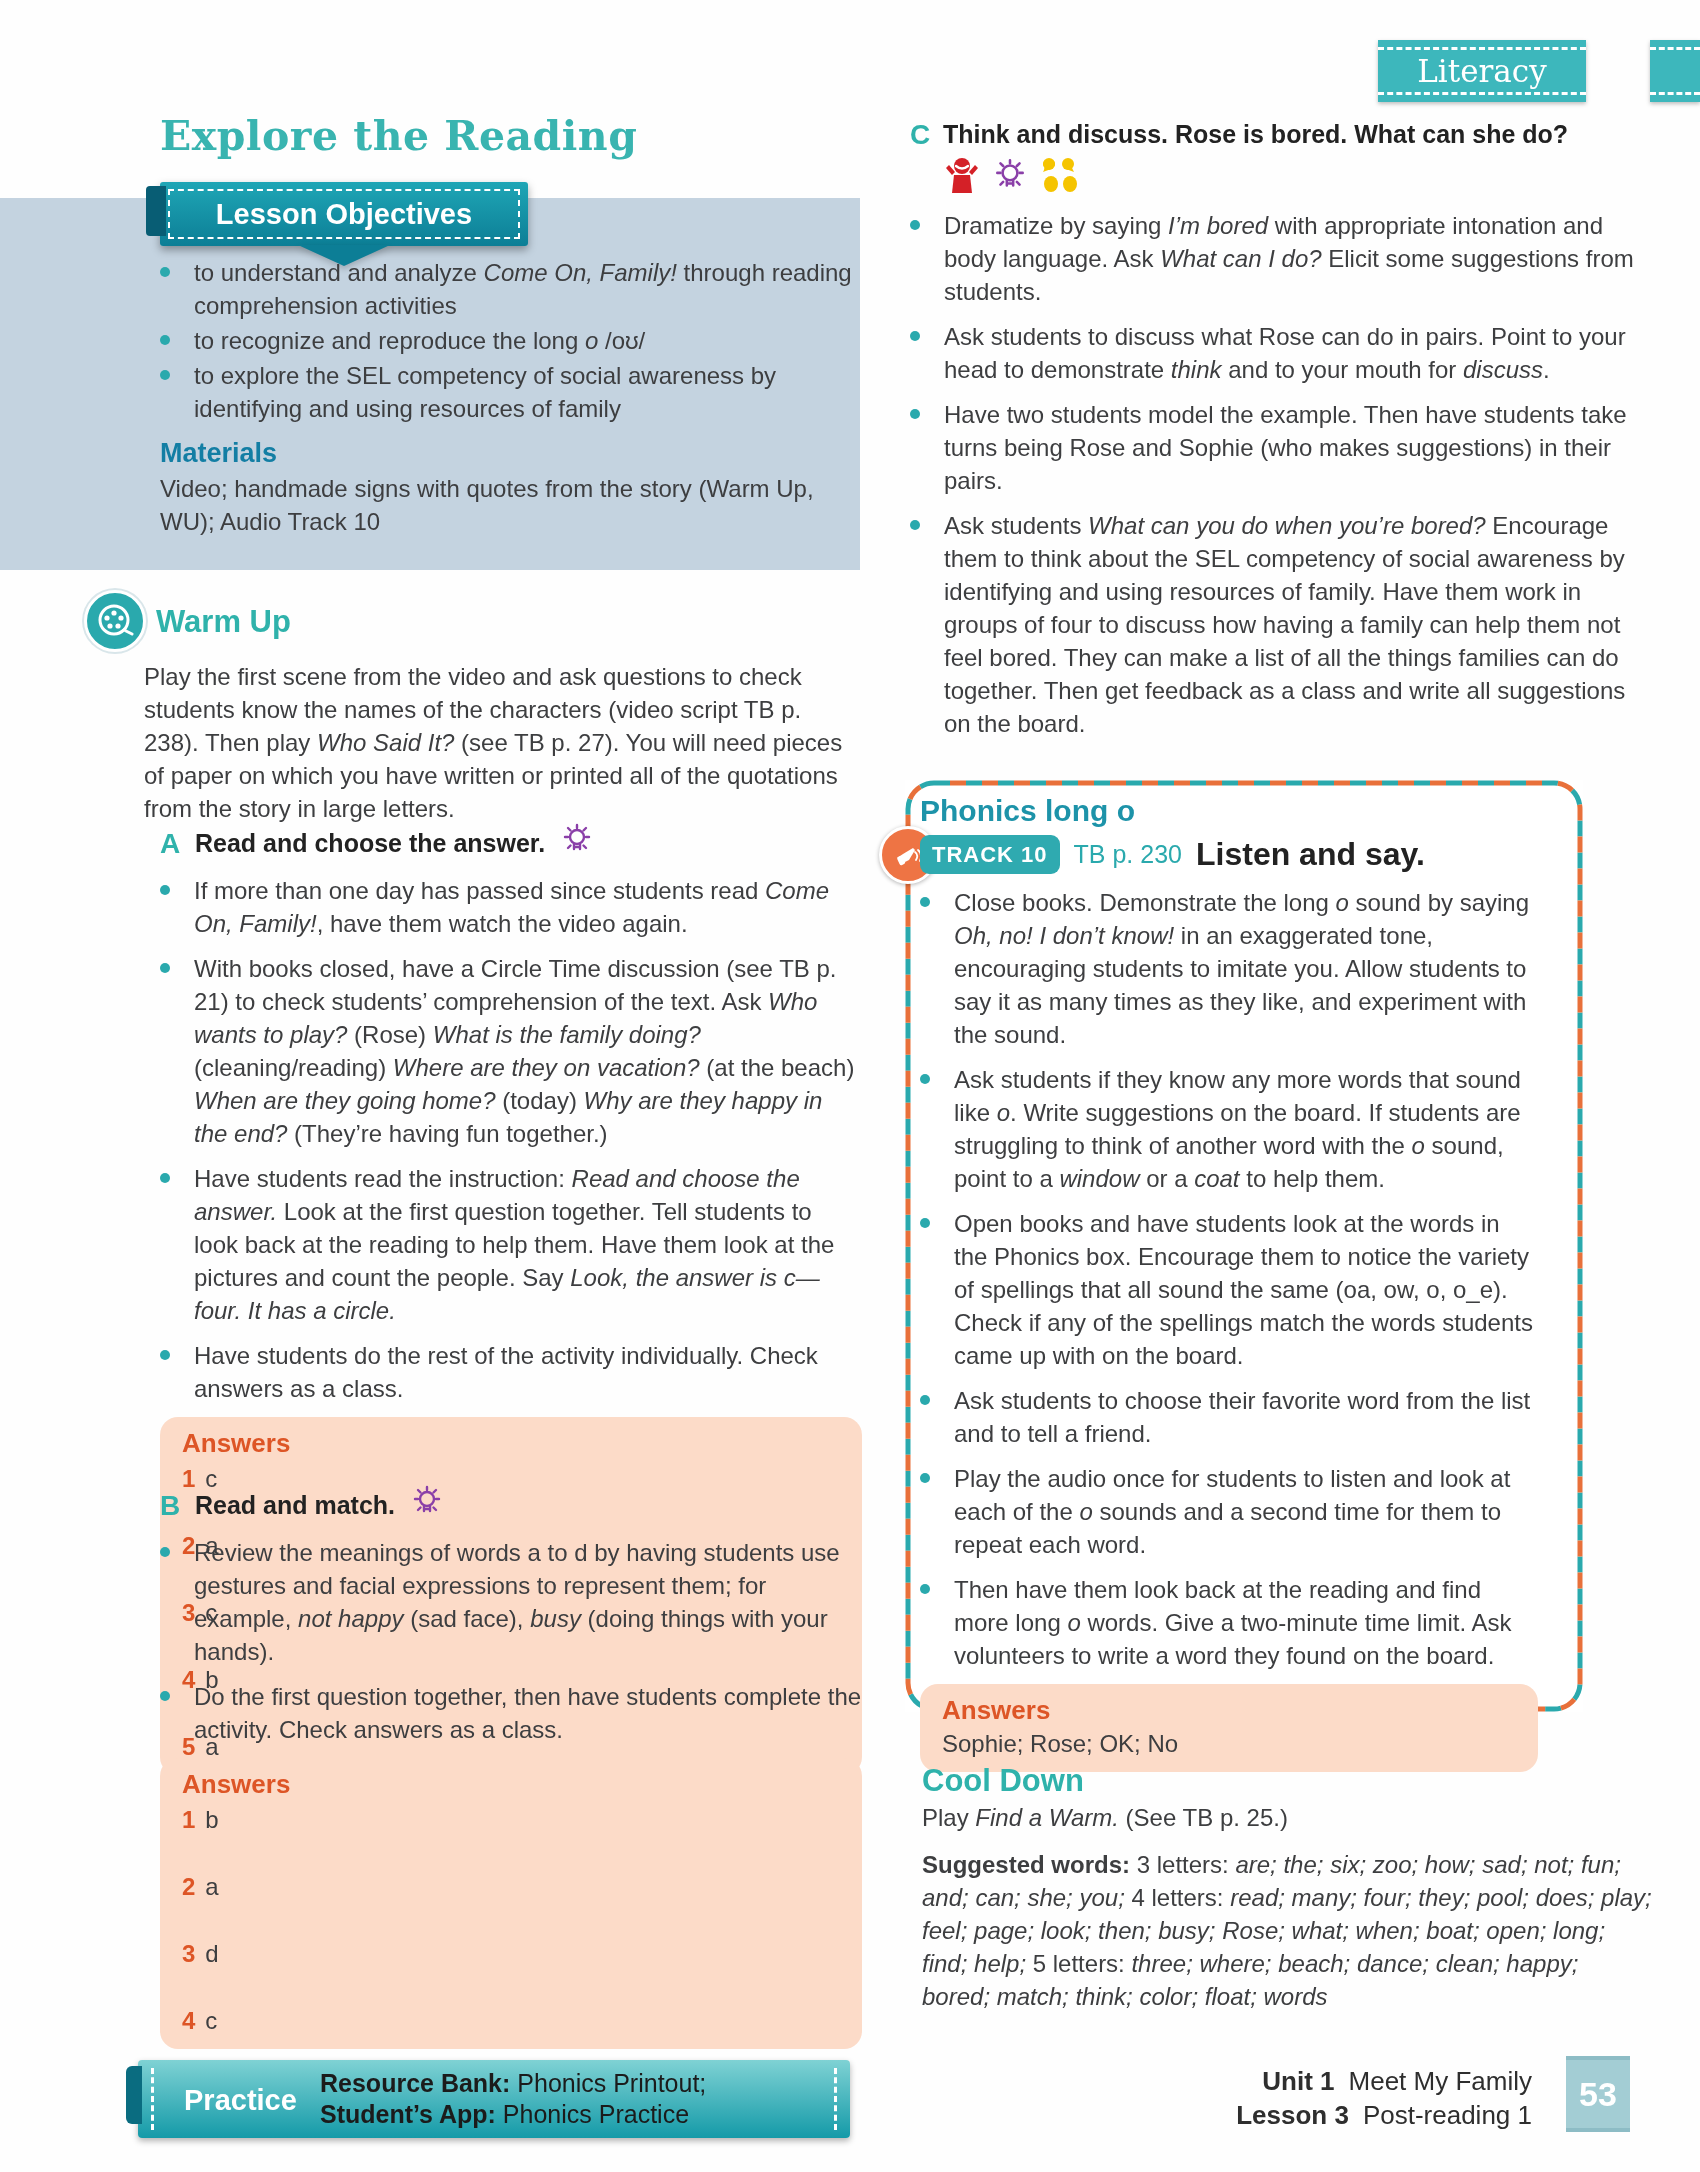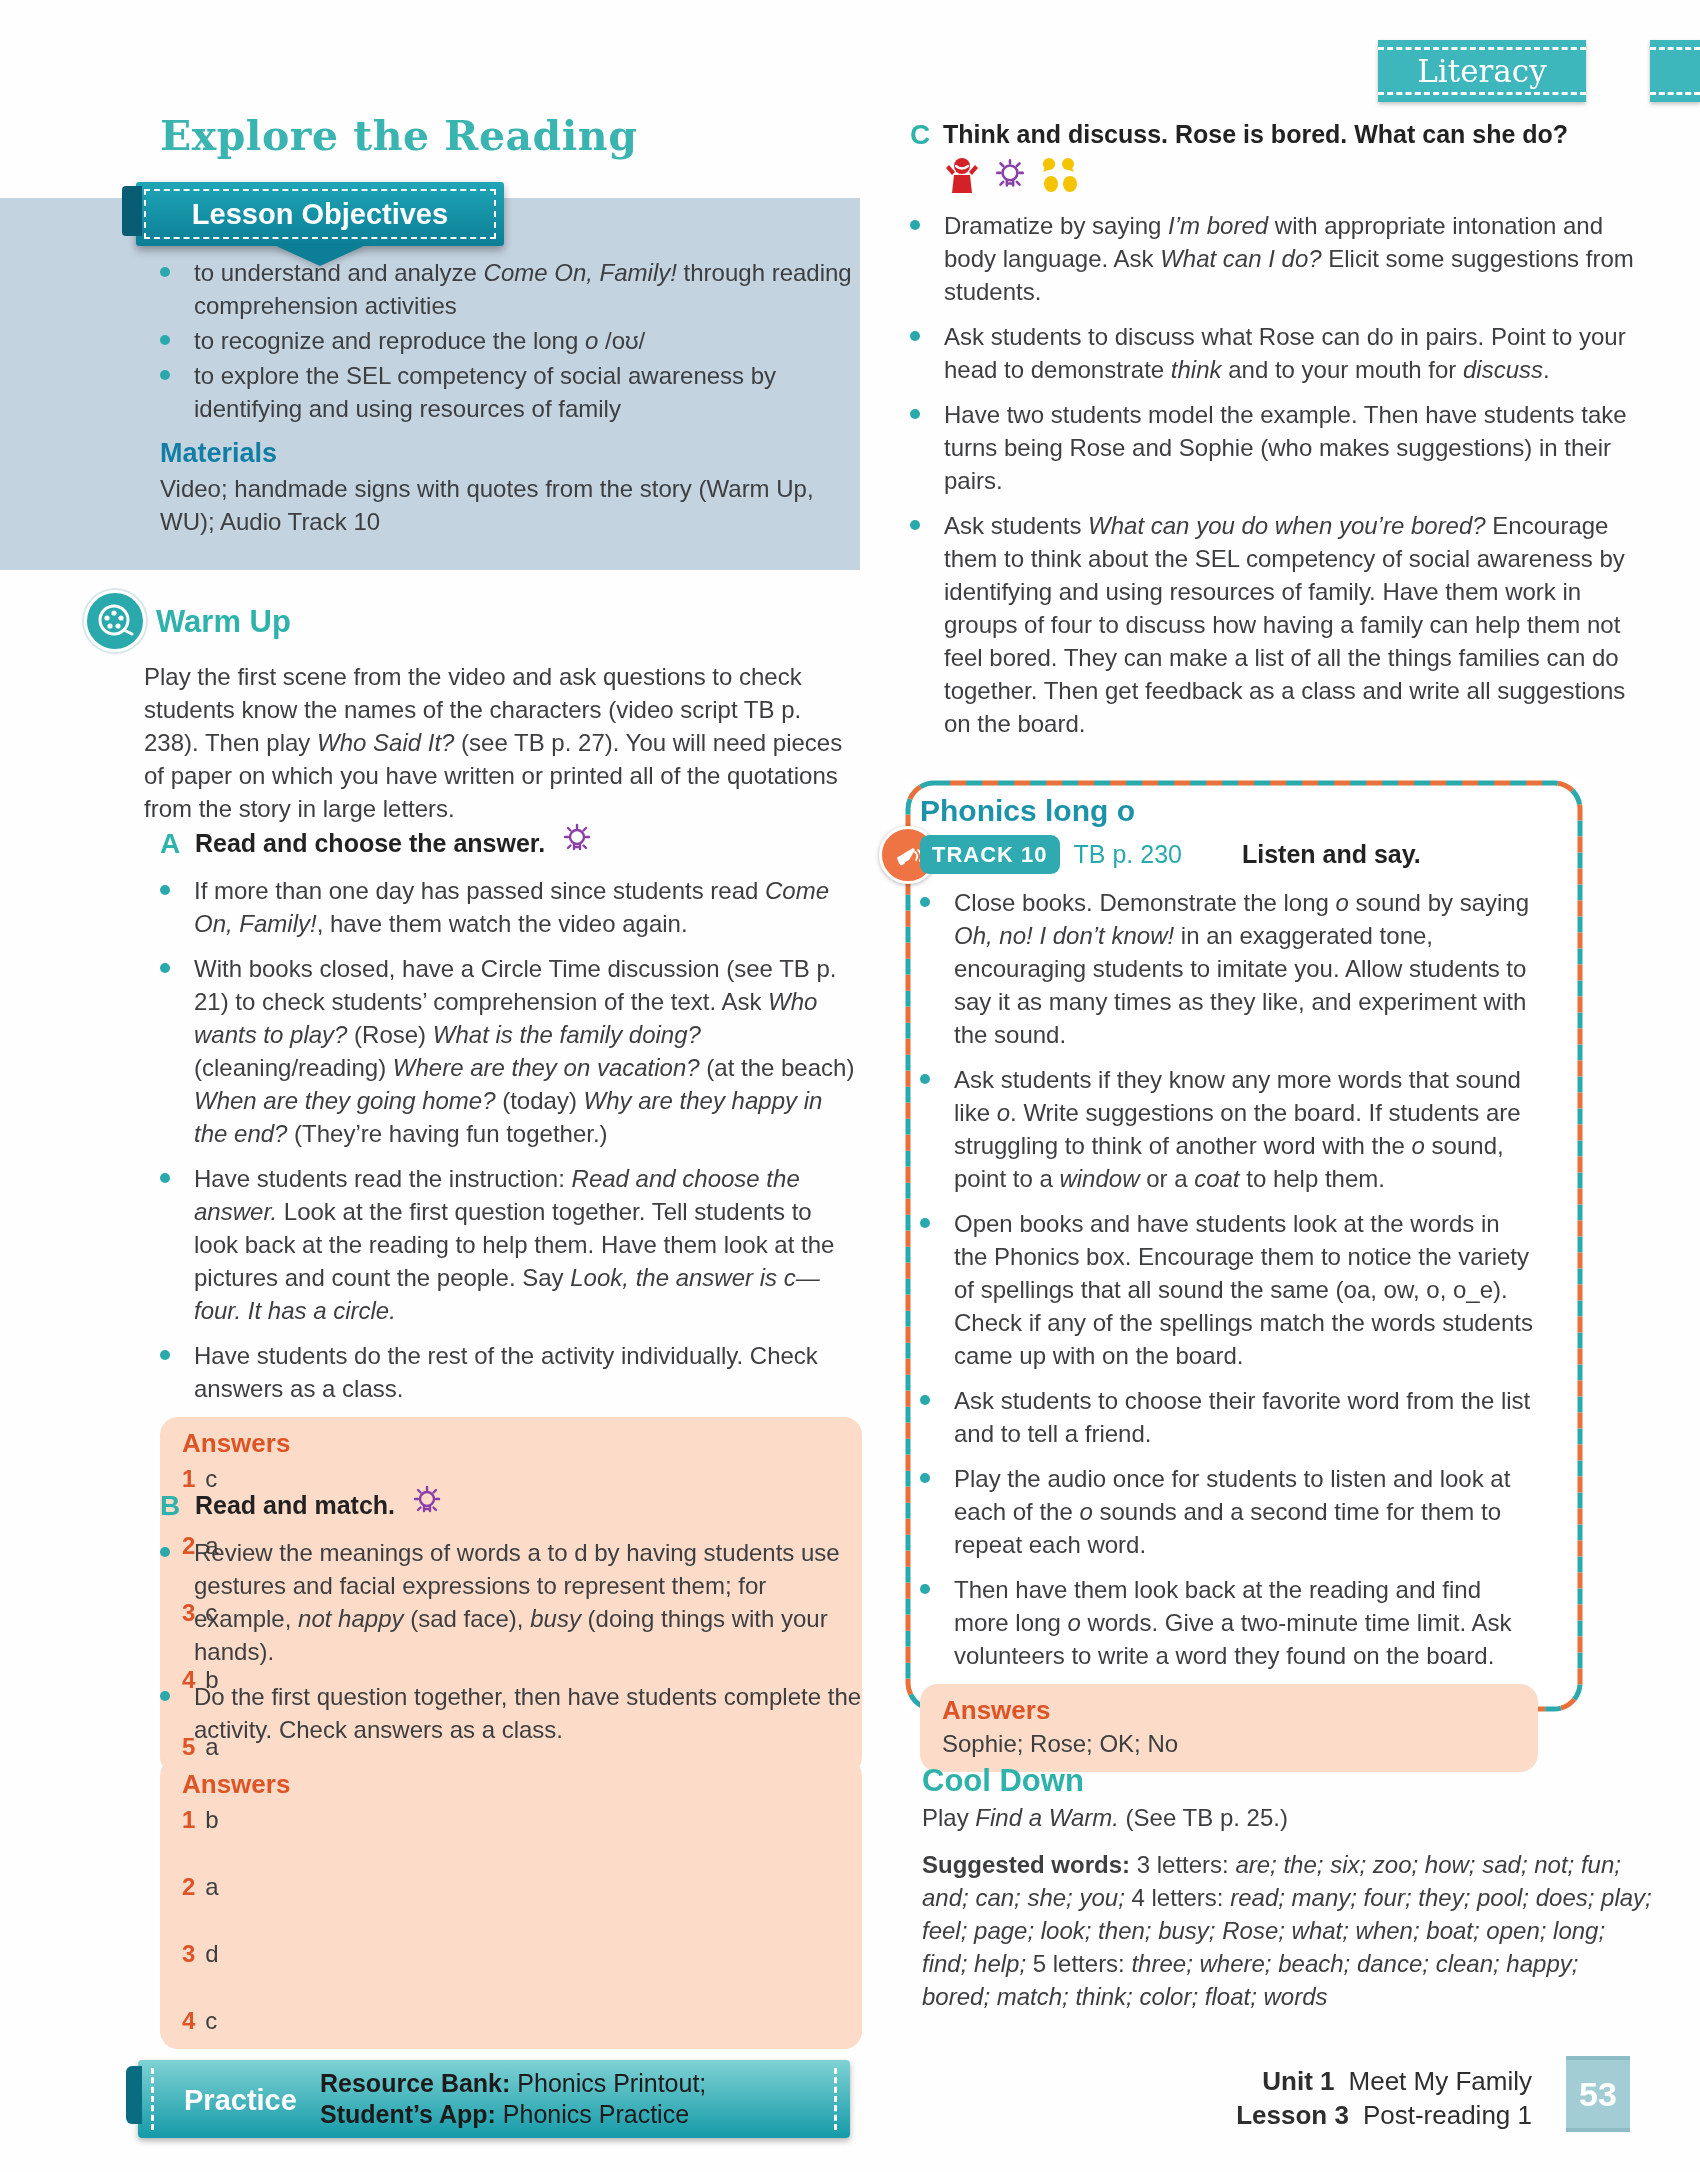--- a/index.html
+++ b/index.html
@@ -14,21 +14,21 @@
              border-top:3px dashed #fff;border-bottom:3px dashed #fff;
              display:flex;align-items:center;justify-content:center;}
   .tab-literacy{left:1378px;top:40px;width:208px;height:62px;}
   .tab-literacy .tab-inner{font-family:"DejaVu Serif",serif;color:#fff;font-size:31px;}
   .tab-edge{left:1650px;top:40px;width:50px;height:62px;}
 
   
   .title{position:absolute;left:160px;top:112px;margin:0;font-family:"DejaVu Serif",serif;
          font-weight:bold;font-size:41px;color:#39b4b0;letter-spacing:.5px;}
   .panel{position:absolute;left:0;top:198px;width:860px;height:372px;background:#c4d3e0;}
-  .ribbon{position:absolute;left:136px;top:182px;width:368px;height:64px;
+  .ribbon{position:absolute;left:160px;top:182px;width:368px;height:64px;
           background:linear-gradient(#1fa6b6,#0c7e96);border-radius:3px;
           box-shadow:0 4px 8px rgba(0,0,0,.35);text-align:center;}
   .ribbon-fold{position:absolute;left:-14px;top:4px;width:20px;height:50px;background:#085d74;border-radius:4px 0 0 4px;}
   .ribbon-inner{position:absolute;left:8px;right:8px;top:7px;bottom:7px;
                 border:2px dashed #fff;display:flex;align-items:center;justify-content:center;
                 color:#fff;font-size:29px;font-weight:bold;}
   .ribbon-notch{position:absolute;left:50%;bottom:-20px;transform:translateX(-50%);
                 width:0;height:0;border-left:46px solid transparent;border-right:46px solid transparent;
                 border-top:21px solid #0c7e96;filter:drop-shadow(0 3px 3px rgba(0,0,0,.2));}
 
@@ -77,21 +77,21 @@
 
   
   .phonics{position:absolute;left:905px;top:780px;width:678px;height:932px;background:#fff;}
   .phonics svg.border{position:absolute;left:0;top:0;}
   .ph-content{position:absolute;left:15px;top:14px;width:618px;}
   .ph-head{font-size:30px;font-weight:bold;color:#1d93a9;margin:0 0 8px 0;}
   .track-row{display:flex;align-items:center;gap:14px;margin-bottom:12px;}
   .track-badge{background:#2faab0;color:#fff;font-weight:bold;font-size:22px;
                padding:3px 12px;border-radius:9px;letter-spacing:1px;}
   .tb-ref{color:#2aa9ad;font-size:25px;}
-  .listen{font-weight:bold;color:#222;font-size:25px;margin-left:46px;}
+  .listen{font-weight:bold;color:#222;font-size:32px;}
   .audio-icon{position:absolute;left:-26px;top:46px;width:52px;height:52px;border-radius:50%;
               background:#ee7444;border:3px solid #fff;box-shadow:0 1px 4px rgba(0,0,0,.3);
               display:flex;align-items:center;justify-content:center;}
   .ph-answers{width:574px;}
 
   
   .cooldown{position:absolute;left:922px;top:1764px;width:730px;}
   .cooldown p{margin:4px 0 14px 0;}
   .cooldown .sec-head{margin-left:0;}
 

